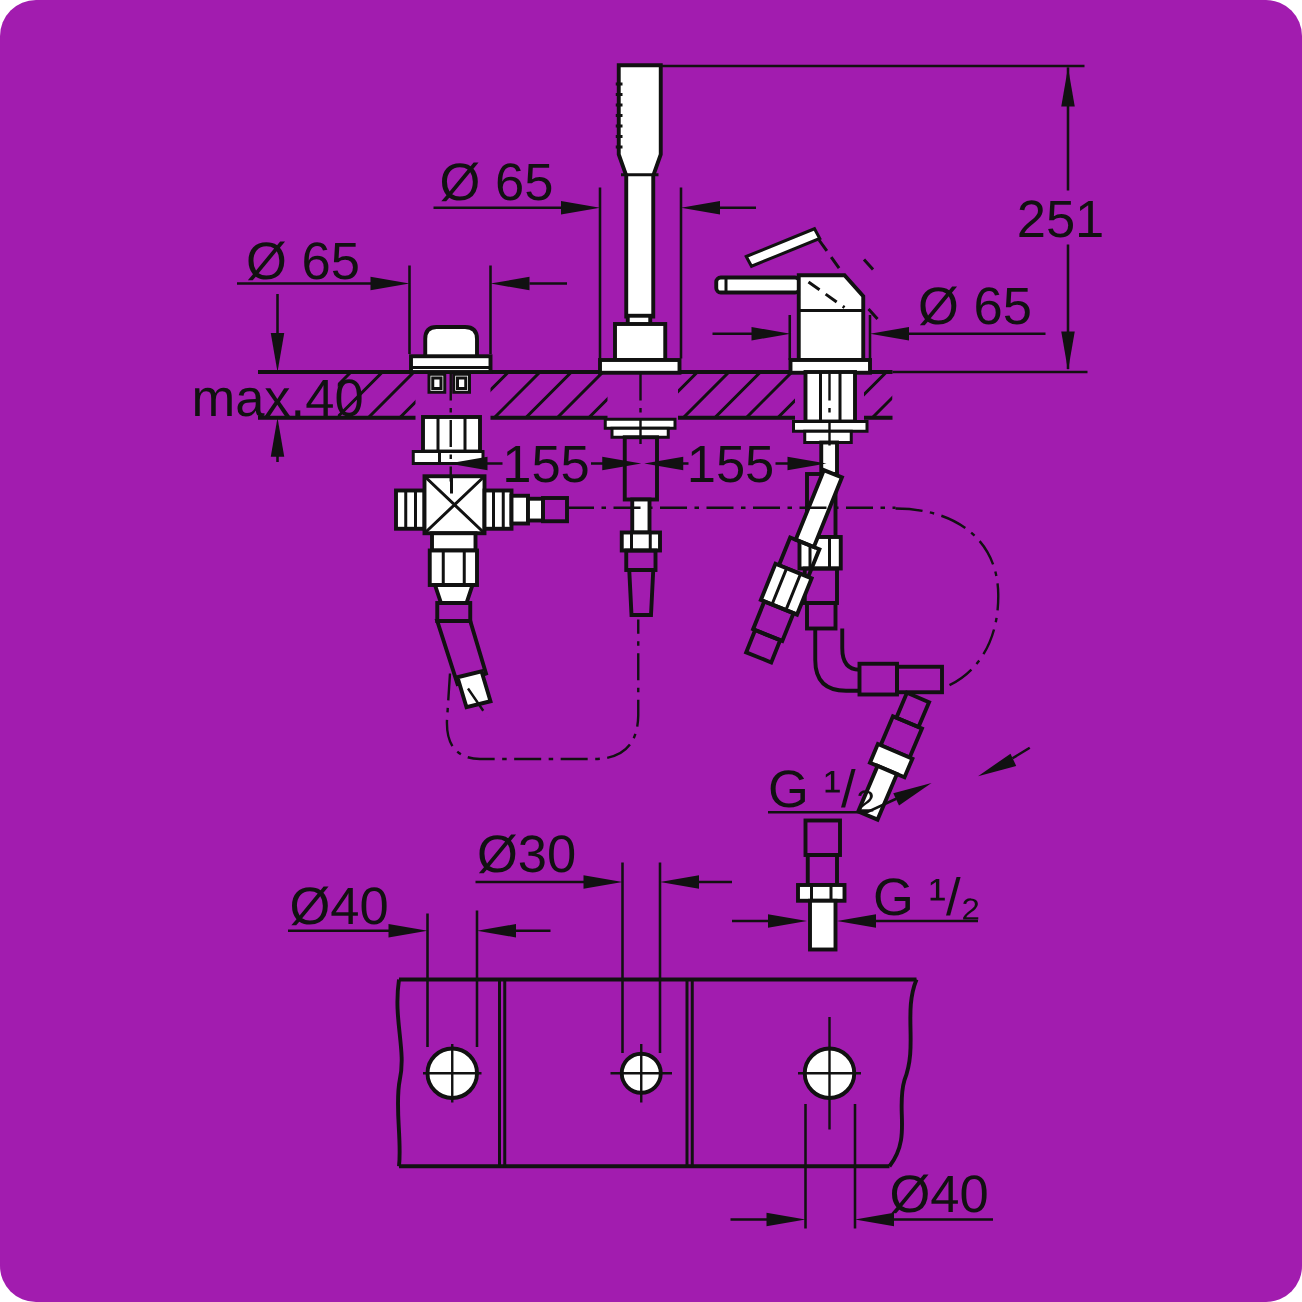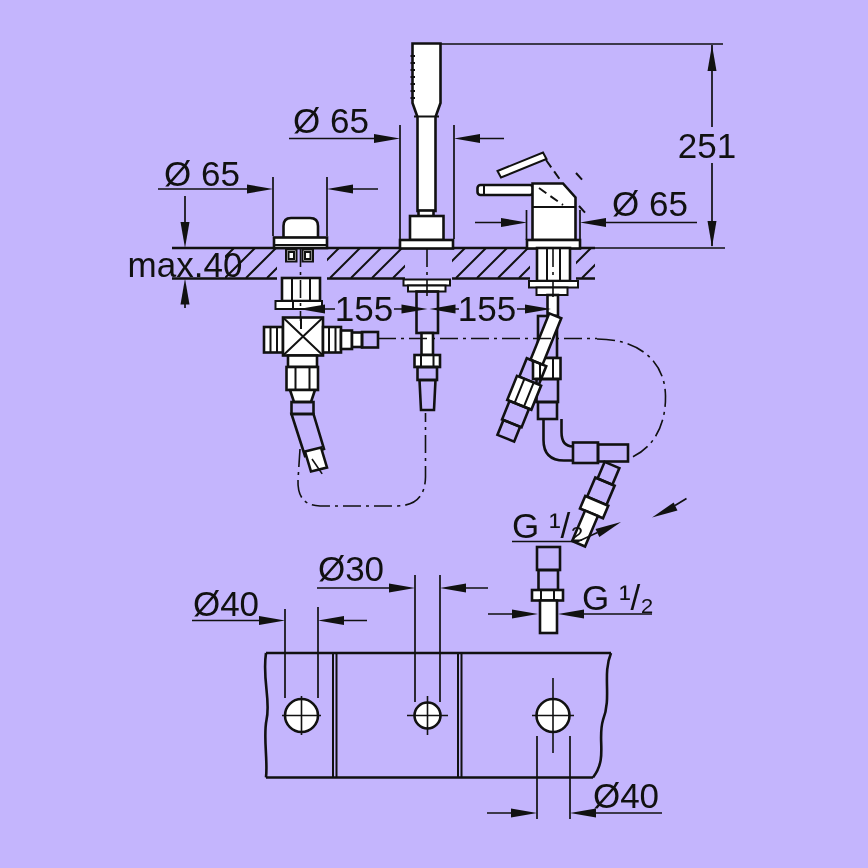--- a/index.html
+++ b/index.html
@@ -1,16 +1,16 @@
 <!DOCTYPE html>
 <html><head>
 <meta charset="utf-8">
 <style>
   html,body{margin:0;padding:0;background:#fff;}
-  #stage{position:relative;width:868px;height:868px;background:#c4b5fd;overflow:hidden;}
+  #stage{position:relative;width:868px;height:868px;background:#a21caf;overflow:hidden;border-radius:24px;}
   svg{position:absolute;left:0;top:0;}
   text{font-family:"Liberation Sans","DejaVu Sans",sans-serif;fill:#111;}
   .dimtxt{font-size:35px;}
   .dimtxt-mid{font-size:35px;text-anchor:middle;}
   .obj{stroke:#111;stroke-width:2.6;fill:none;stroke-linejoin:miter;}
   .obj2{stroke:#111;stroke-width:2;fill:none;}
   .thin{stroke:#111;stroke-width:1.7;fill:none;}
   .cl{stroke:#111;stroke-width:1.6;fill:none;stroke-dasharray:18 5 3 5;}
   .ch{stroke:#111;stroke-width:1.6;fill:none;}
   .ah{fill:#111;stroke:none;}

